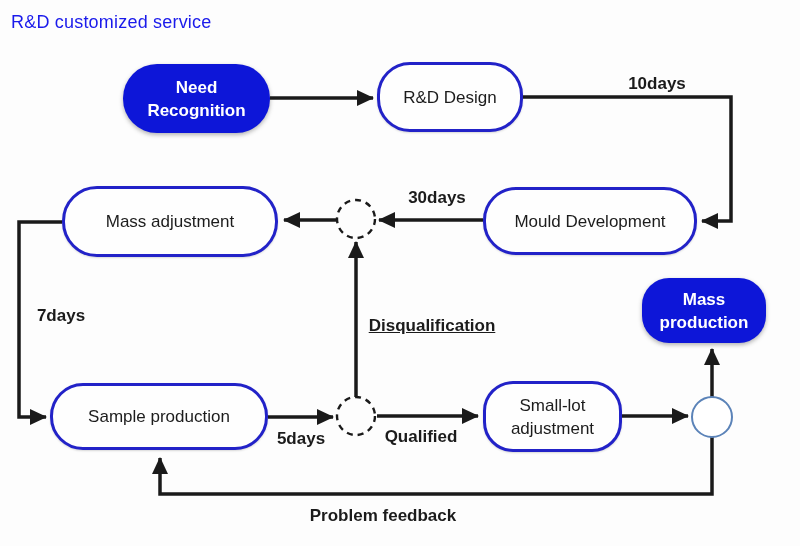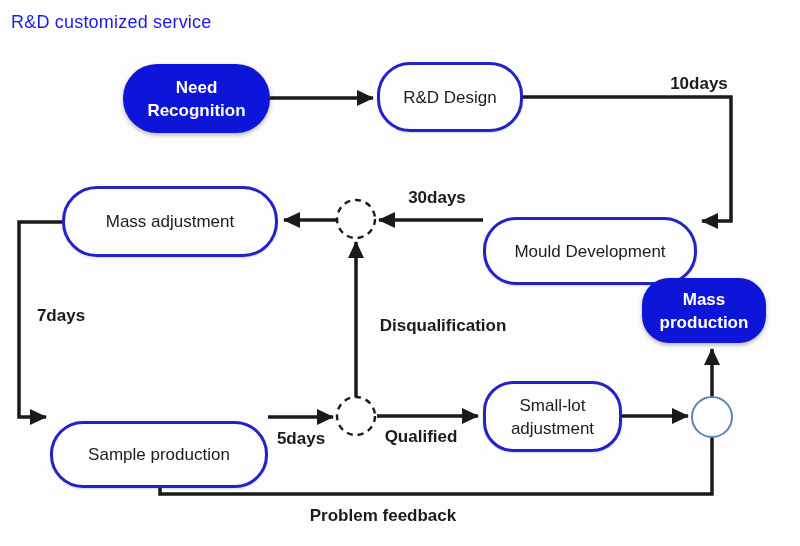--- a/index.html
+++ b/index.html
@@ -109,33 +109,33 @@
     <circle class="solid-circle" cx="712" cy="417" r="20"></circle>
   </svg>
 
   <div class="title">R&amp;D customized service</div>
 
   <div class="node filled" style="left:123px; top:64px; width:147px; height:69px; border-radius:34px;">Need
 Recognition</div>
 
   <div class="node outline" style="left:377px; top:62px; width:146px; height:70px; border-radius:33px;">R&amp;D Design</div>
 
-  <div class="node outline" style="left:483px; top:187px; width:214px; height:68px; border-radius:33px;margin-top:30px;">Mould Development</div>
+  <div class="node outline" style="left:483px; top:187px; width:214px; height:68px; border-radius:33px;">Mould Development</div>
 
   <div class="node outline" style="left:62px; top:186px; width:216px; height:71px; border-radius:35px;">Mass adjustment</div>
 
-  <div class="node outline" style="left:50px; top:383px; width:218px; height:67px; border-radius:33px;margin-top:38px;">Sample production</div>
+  <div class="node outline" style="left:50px; top:383px; width:218px; height:67px; border-radius:33px;">Sample production</div>
 
   <div class="node outline" style="left:483px; top:381px; width:139px; height:71px; border-radius:30px;">Small-lot
 adjustment</div>
 
   <div class="node filled" style="left:642px; top:278px; width:124px; height:65px; border-radius:27px;">Mass
 production</div>
 
-  <div class="edge-label" style="left:657px; top:84px;margin-left:42px;">10days</div>
+  <div class="edge-label" style="left:657px; top:84px;">10days</div>
   <div class="edge-label" style="left:437px; top:198px;">30days</div>
   <div class="edge-label" style="left:61px; top:316px;">7days</div>
-  <div class="edge-label" style="left:443px; top:326px;">Disqualification</div>
+  <div class="edge-label" style="left:432px; top:326px;text-decoration:underline;">Disqualification</div>
   <div class="edge-label" style="left:301px; top:439px;">5days</div>
   <div class="edge-label" style="left:421px; top:437px;">Qualified</div>
   <div class="edge-label" style="left:383px; top:516px;">Problem feedback</div>
 
 </div>
 
 </body></html>

